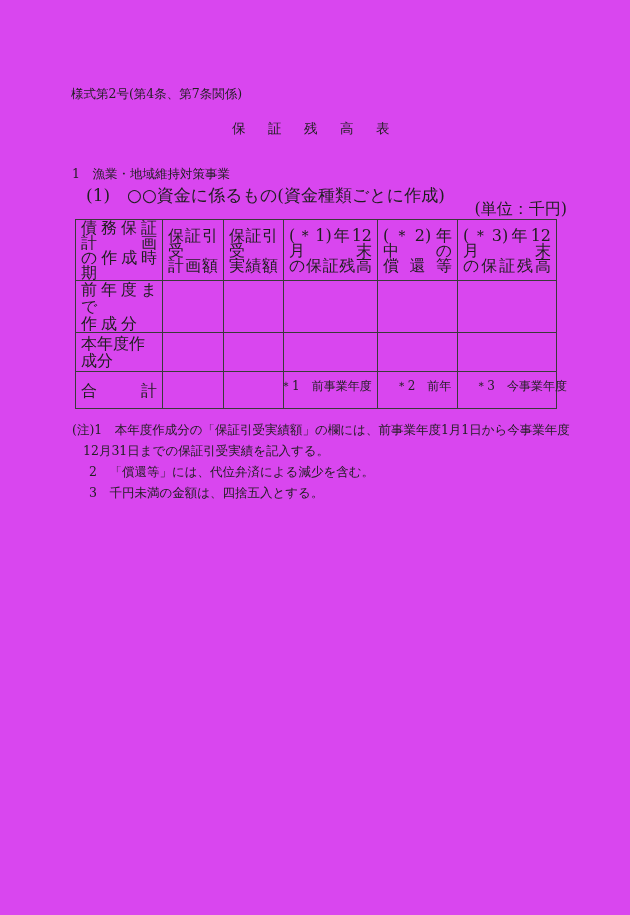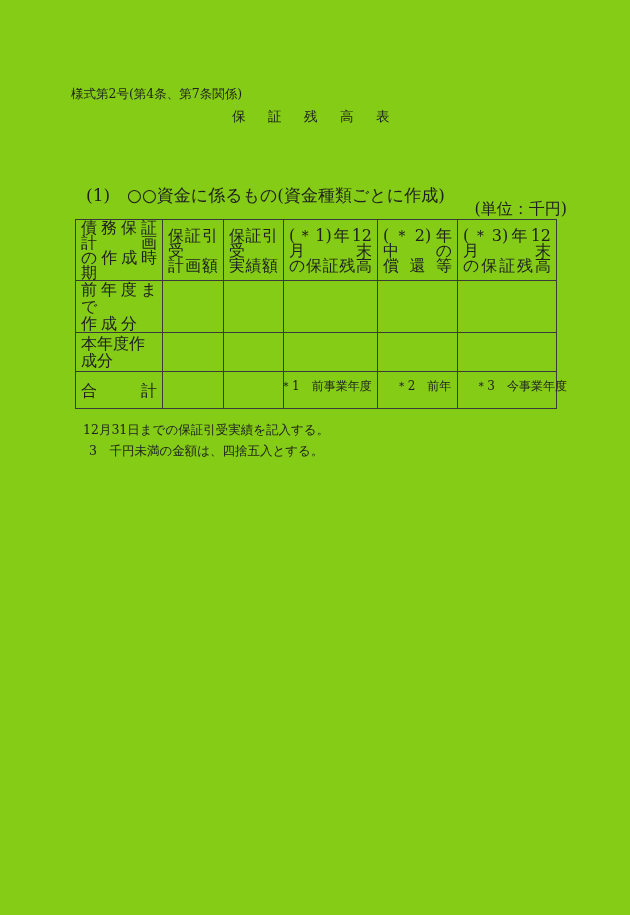--- a/index.html
+++ b/index.html
@@ -2,29 +2,29 @@
 <html><head>
 <meta charset="utf-8">
 <style>
   html, body { margin: 0; padding: 0; background: #888; }
   * { box-sizing: border-box; }
   .page {
     position: relative;
     width: 630px;
     height: 915px;
     margin: 0 auto;
-    background: #84cc16;
+    background: #d946ef;
     color: #1f1f1f;
     font-family: "DejaVu Serif", "Liberation Serif", serif;
     overflow: hidden;
   }
   .abs { position: absolute; white-space: pre; }
 
   .form-number { left: 71px; top: 86px;  font-size: 12.5px; }
-  .doc-title   { left: 232px; top: 108px; font-size: 13.5px; letter-spacing: 4.5px; }
+  .doc-title   { left: 232px; top: 120px; font-size: 13.5px; letter-spacing: 4.5px; }
   .section     { left: 72px; top: 166px; font-size: 12.5px; }
   .subsection  { left: 86px; top: 184px; font-size: 17px; }
   .unit-label  { right: 63px; top: 199px; font-size: 16px; }
 
   table.gtable {
     position: absolute;
     left: 75px; top: 219px;
     width: 481px;
     border-collapse: collapse;
     table-layout: fixed;
@@ -54,20 +54,21 @@
 </style>
 </head>
 <body>
 
 <div class="page">
 
   <div class="abs form-number">様式第2号(第4条、第7条関係)</div>
 
   <div class="abs doc-title">保　証　残　高　表</div>
 
+  <div class="abs section">1　漁業・地域維持対策事業</div>
 
   <div class="abs subsection">(1)　○○資金に係るもの(資金種類ごとに作成)</div>
 
   <div class="abs unit-label">(単位：千円)</div>
 
   <table class="gtable">
     <colgroup>
       <col style="width:87px">
       <col style="width:61px">
       <col style="width:60px">
@@ -134,17 +135,19 @@
         <td></td>
         <td></td>
         <td></td>
       </tr>
     </tbody>
   </table>
 
   <div class="abs ast-footnote">＊1　前事業年度　　＊2　前年　　＊3　今事業年度</div>
 
   <div class="notes">
+    <div class="nline">(注)1　本年度作成分の「保証引受実績額」の欄には、前事業年度1月1日から今事業年度</div>
     <div class="nline indent-cont">12月31日までの保証引受実績を記入する。</div>
+    <div class="nline indent-num">2　「償還等」には、代位弁済による減少を含む。</div>
     <div class="nline indent-num">3　千円未満の金額は、四捨五入とする。</div>
   </div>
 
 </div>
 
 </body></html>

